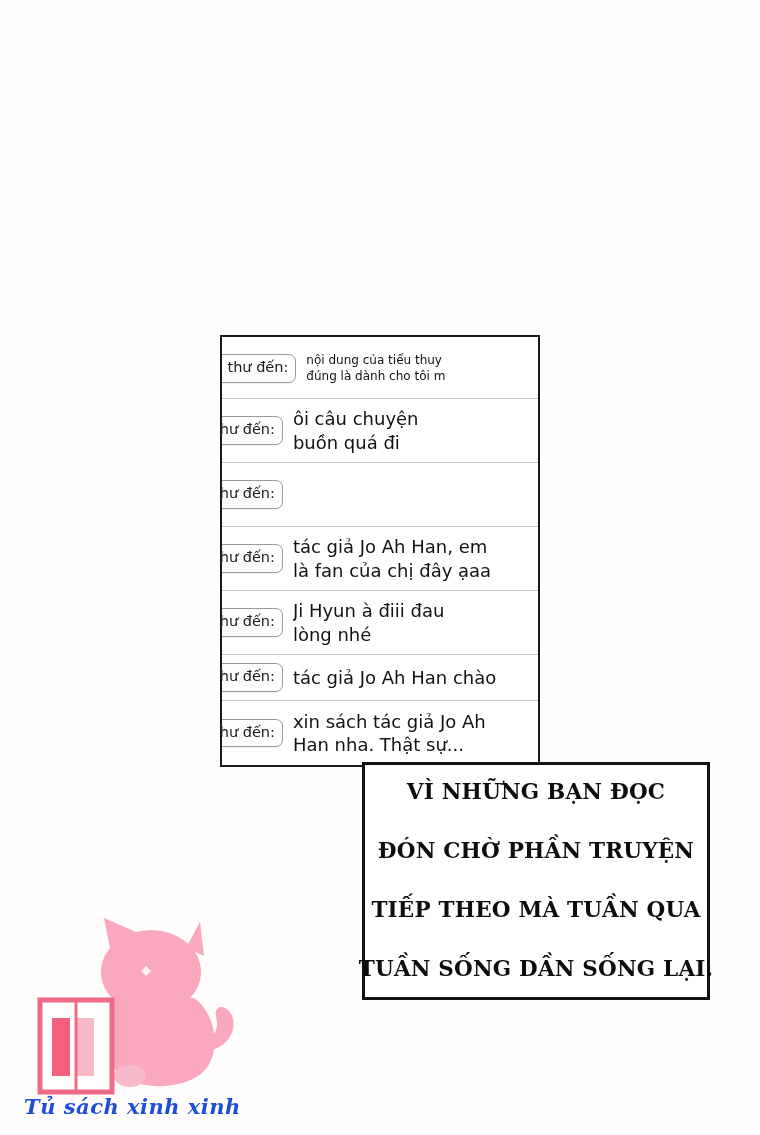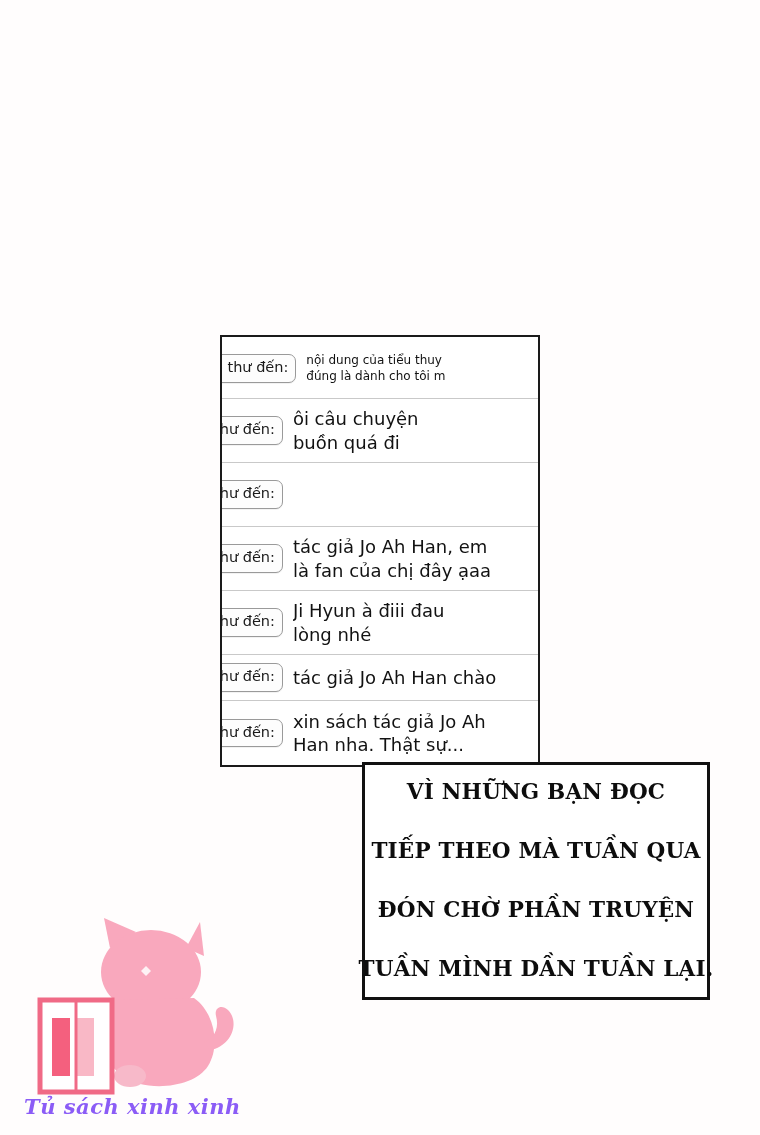--- a/index.html
+++ b/index.html
@@ -112,21 +112,21 @@
   #mascot svg { display: block; }
 
   #watermark-text {
     position: absolute;
     left: 24px;
     top: 1094px;
     font-family: "DejaVu Serif", serif;
     font-style: italic;
     font-weight: bold;
     font-size: 21px;
-    color: #8b5cf6;
+    color: #1d4ed8;
     letter-spacing: 0.5px;
   }
 </style>
 </head>
 <body>
 
 <div id="message-panel">
 
   <div class="msg-row first">
     <span class="msg-tag">o thư đến:</span>
@@ -164,23 +164,23 @@
   <div class="msg-row tall">
     <span class="msg-tag">thư đến:</span>
     <span class="msg-text">xin sách tác giả Jo Ah
 Han nha. Thật sự...</span>
   </div>
 
 </div>
 
 <div id="narration-box">
   <div class="narration-line">VÌ NHỮNG BẠN ĐỌC</div>
+  <div class="narration-line">ĐÓN CHỜ PHẦN TRUYỆN</div>
   <div class="narration-line">TIẾP THEO MÀ TUẦN QUA</div>
-  <div class="narration-line">ĐÓN CHỜ PHẦN TRUYỆN</div>
-  <div class="narration-line">TUẦN MÌNH DẦN TUẦN LẠI.</div>
+  <div class="narration-line">TUẦN SỐNG DẦN SỐNG LẠI.</div>
 </div>
 
 <div id="mascot">
   <svg width="230" height="230" viewBox="0 0 230 230" xmlns="http://www.w3.org/2000/svg">
 
     <g>
 
       <path d="M92 48 L86 18 L118 32 Z" fill="#f9a8bd"></path>
       <path d="M168 48 L182 22 L186 56 Z" fill="#f9a8bd"></path>
 

